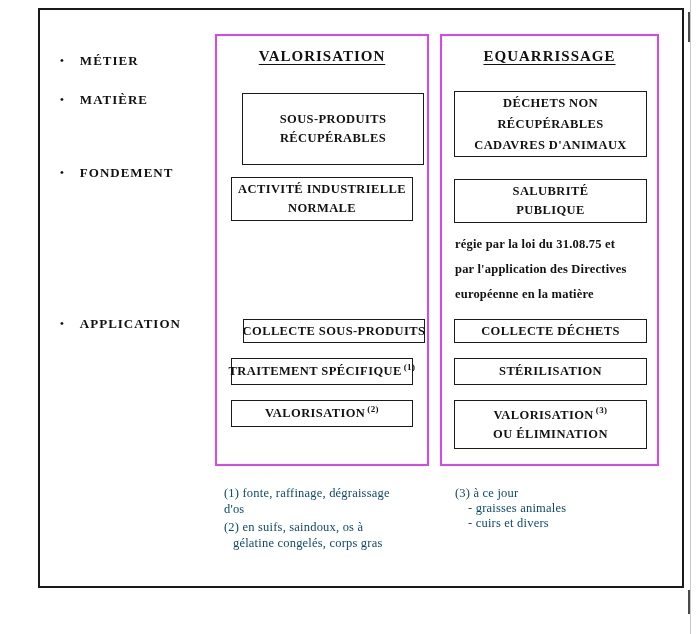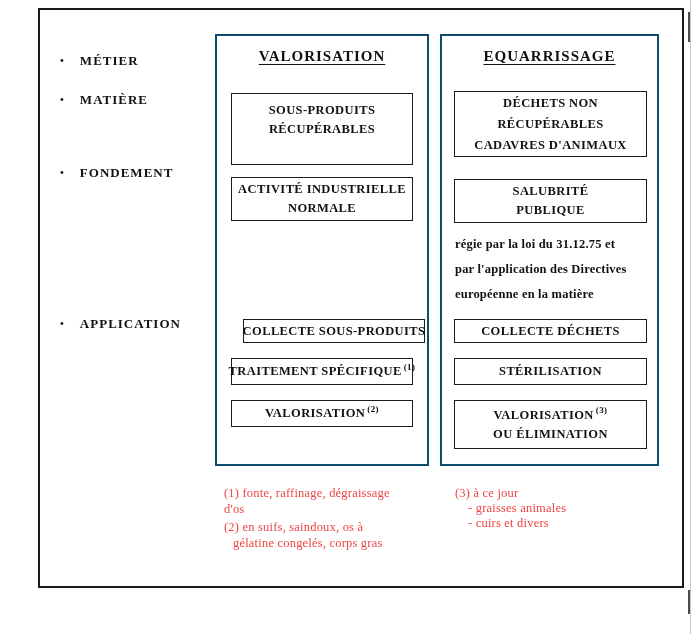--- a/index.html
+++ b/index.html
@@ -23,21 +23,21 @@
     display: flex; align-items: center;
     font-weight: bold; font-size: 13px;
     letter-spacing: 1px; white-space: nowrap;
   }
   .row-label .bullet {
     font-size: 11px; margin-right: 15px; transform: translateY(-1px);
   }
   .col {
     position: absolute;
     top: 34px; height: 428px;
-    border: 2px solid #0c4a6e;
+    border: 2px solid #d946ef;
     background: #fff;
   }
   .col-1 { left: 215px; width: 210px; }
   .col-2 { left: 440px; width: 215px; }
   .col-title {
     position: absolute; left: 0; right: 0; top: 12px;
     text-align: center; font-weight: bold; font-size: 15px;
     letter-spacing: 1px;
     text-decoration: underline; text-underline-offset: 3px;
   }
@@ -45,33 +45,33 @@
     position: absolute;
     border: 1.8px solid #1a1a1a;
     background: #fff;
     display: flex; flex-direction: column;
     align-items: center; justify-content: center;
     text-align: center;
     font-weight: bold; font-size: 12.5px;
     letter-spacing: 0.4px;
     line-height: 19px;
   }
-  .ibox.spread { justify-content: flex-start; padding: 7px 0; }
+  .ibox.spread { justify-content: center; padding: 7px 0; margin-left: 11px; }
   .ibox .line { white-space: nowrap; }
   sup.fn { font-size: 9px; vertical-align: super; line-height: 0; margin-left: 2px; }
   .law {
     position: absolute;
     font-weight: bold; font-size: 12.5px;
     line-height: 25px; text-align: left;
     letter-spacing: 0.2px;
   }
   .footnote {
     position: absolute;
     font-size: 12.5px; line-height: 16px;
-    letter-spacing: 0.2px; color: #ef4444;
+    letter-spacing: 0.2px; color: #0c4a6e;
   }
   .footnote .fline { white-space: nowrap; }
   .footnote .indent { padding-left: 9px; }
   .footnote .item { padding-left: 13px; line-height: 15px; }
   .footnote .gap { margin-top: 2px; }
   .scan-line {
     position: absolute; background: #c9c9c9;
   }
   .scan-tick {
     position: absolute; background: #4a4a4a;
@@ -139,21 +139,21 @@
       <span class="line">RÉCUPÉRABLES</span>
       <span class="line">CADAVRES D'ANIMAUX</span>
     </div>
 
     <div class="ibox" style="left:12px; top:143px; width:191px; height:42px;">
       <span class="line">SALUBRITÉ</span>
       <span class="line">PUBLIQUE</span>
     </div>
 
     <div class="law" style="left:13px; top:196px; width:198px;">
-      <div class="fline">régie par la loi du 31.12.75 et</div>
+      <div class="fline">régie par la loi du 31.08.75 et</div>
       <div class="fline">par l'application des Directives</div>
       <div class="fline">européenne en la matière</div>
     </div>
 
     <div class="ibox" style="left:12px; top:283px; width:191px; height:22px;">
       <span class="line">COLLECTE DÉCHETS</span>
     </div>
 
     <div class="ibox" style="left:12px; top:322px; width:191px; height:25px;">
       <span class="line">STÉRILISATION</span>

